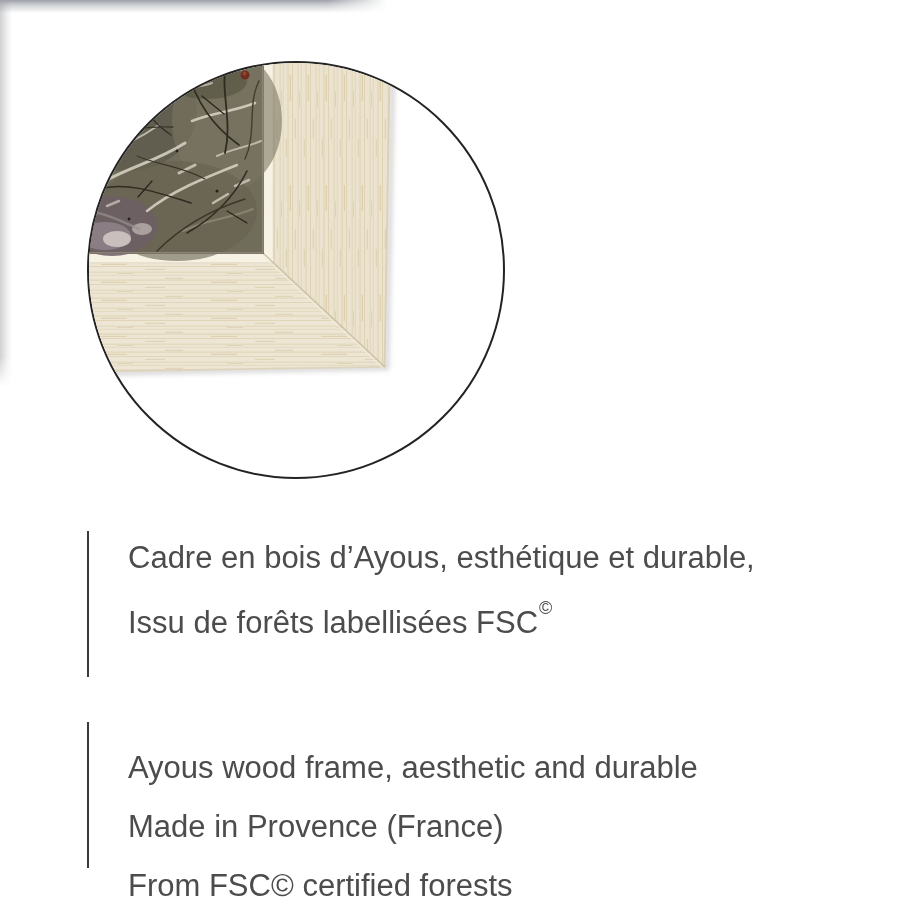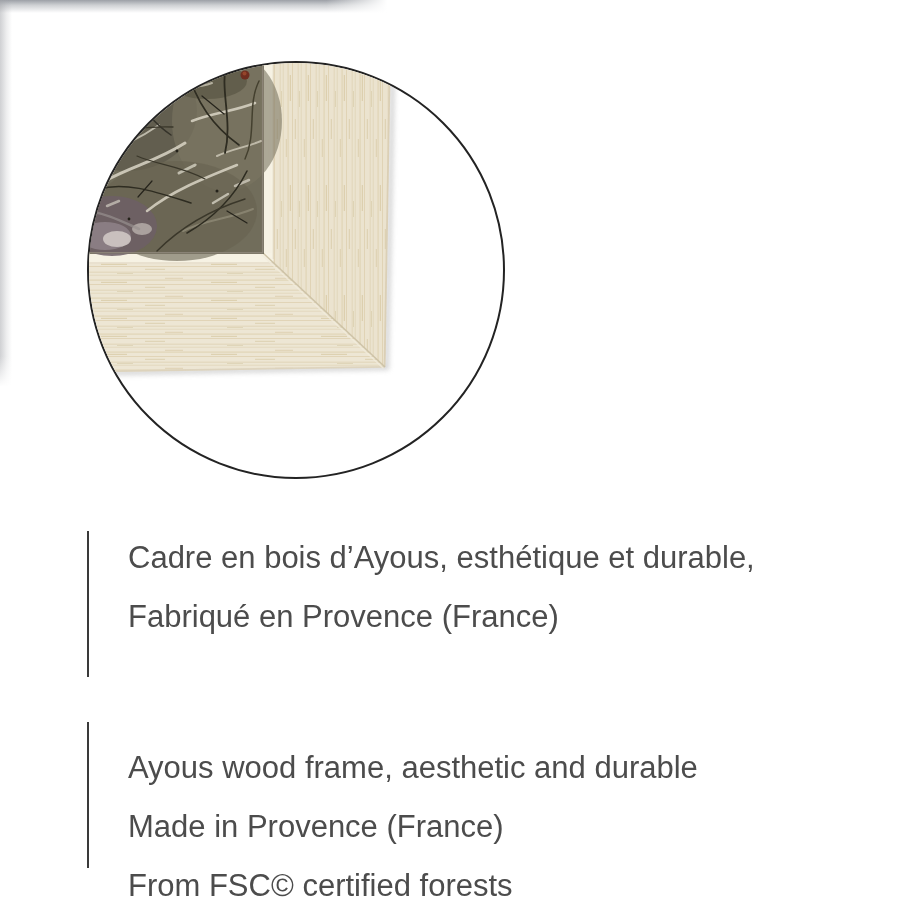--- a/index.html
+++ b/index.html
@@ -207,21 +207,21 @@
       <g>
         <line x1="175.7" y1="-10" x2="175.7" y2="191.5" stroke="#8e877a" stroke-width="1.6" opacity="0.9"></line>
         <line x1="-10" y1="191.7" x2="176.3" y2="191.7" stroke="#8e877a" stroke-width="1.6" opacity="0.9"></line>
       </g>
     </svg>
   </div>
 
   <div class="vbar fr"></div>
   <section class="desc fr">
     <p>Cadre en bois d’Ayous, esthétique et durable,</p>
-    <p>Fabriqué en Provence (France)</p>
+    <p><span>Issu de forêts labellisées FSC</span><sup>©</sup></p>
   </section>
 
   <div class="vbar en"></div>
   <section class="desc en">
     <p>Ayous wood frame, aesthetic and durable</p>
     <p>Made in Provence (France)</p>
     <p>From FSC© certified forests</p>
   </section>
 
 </div>

